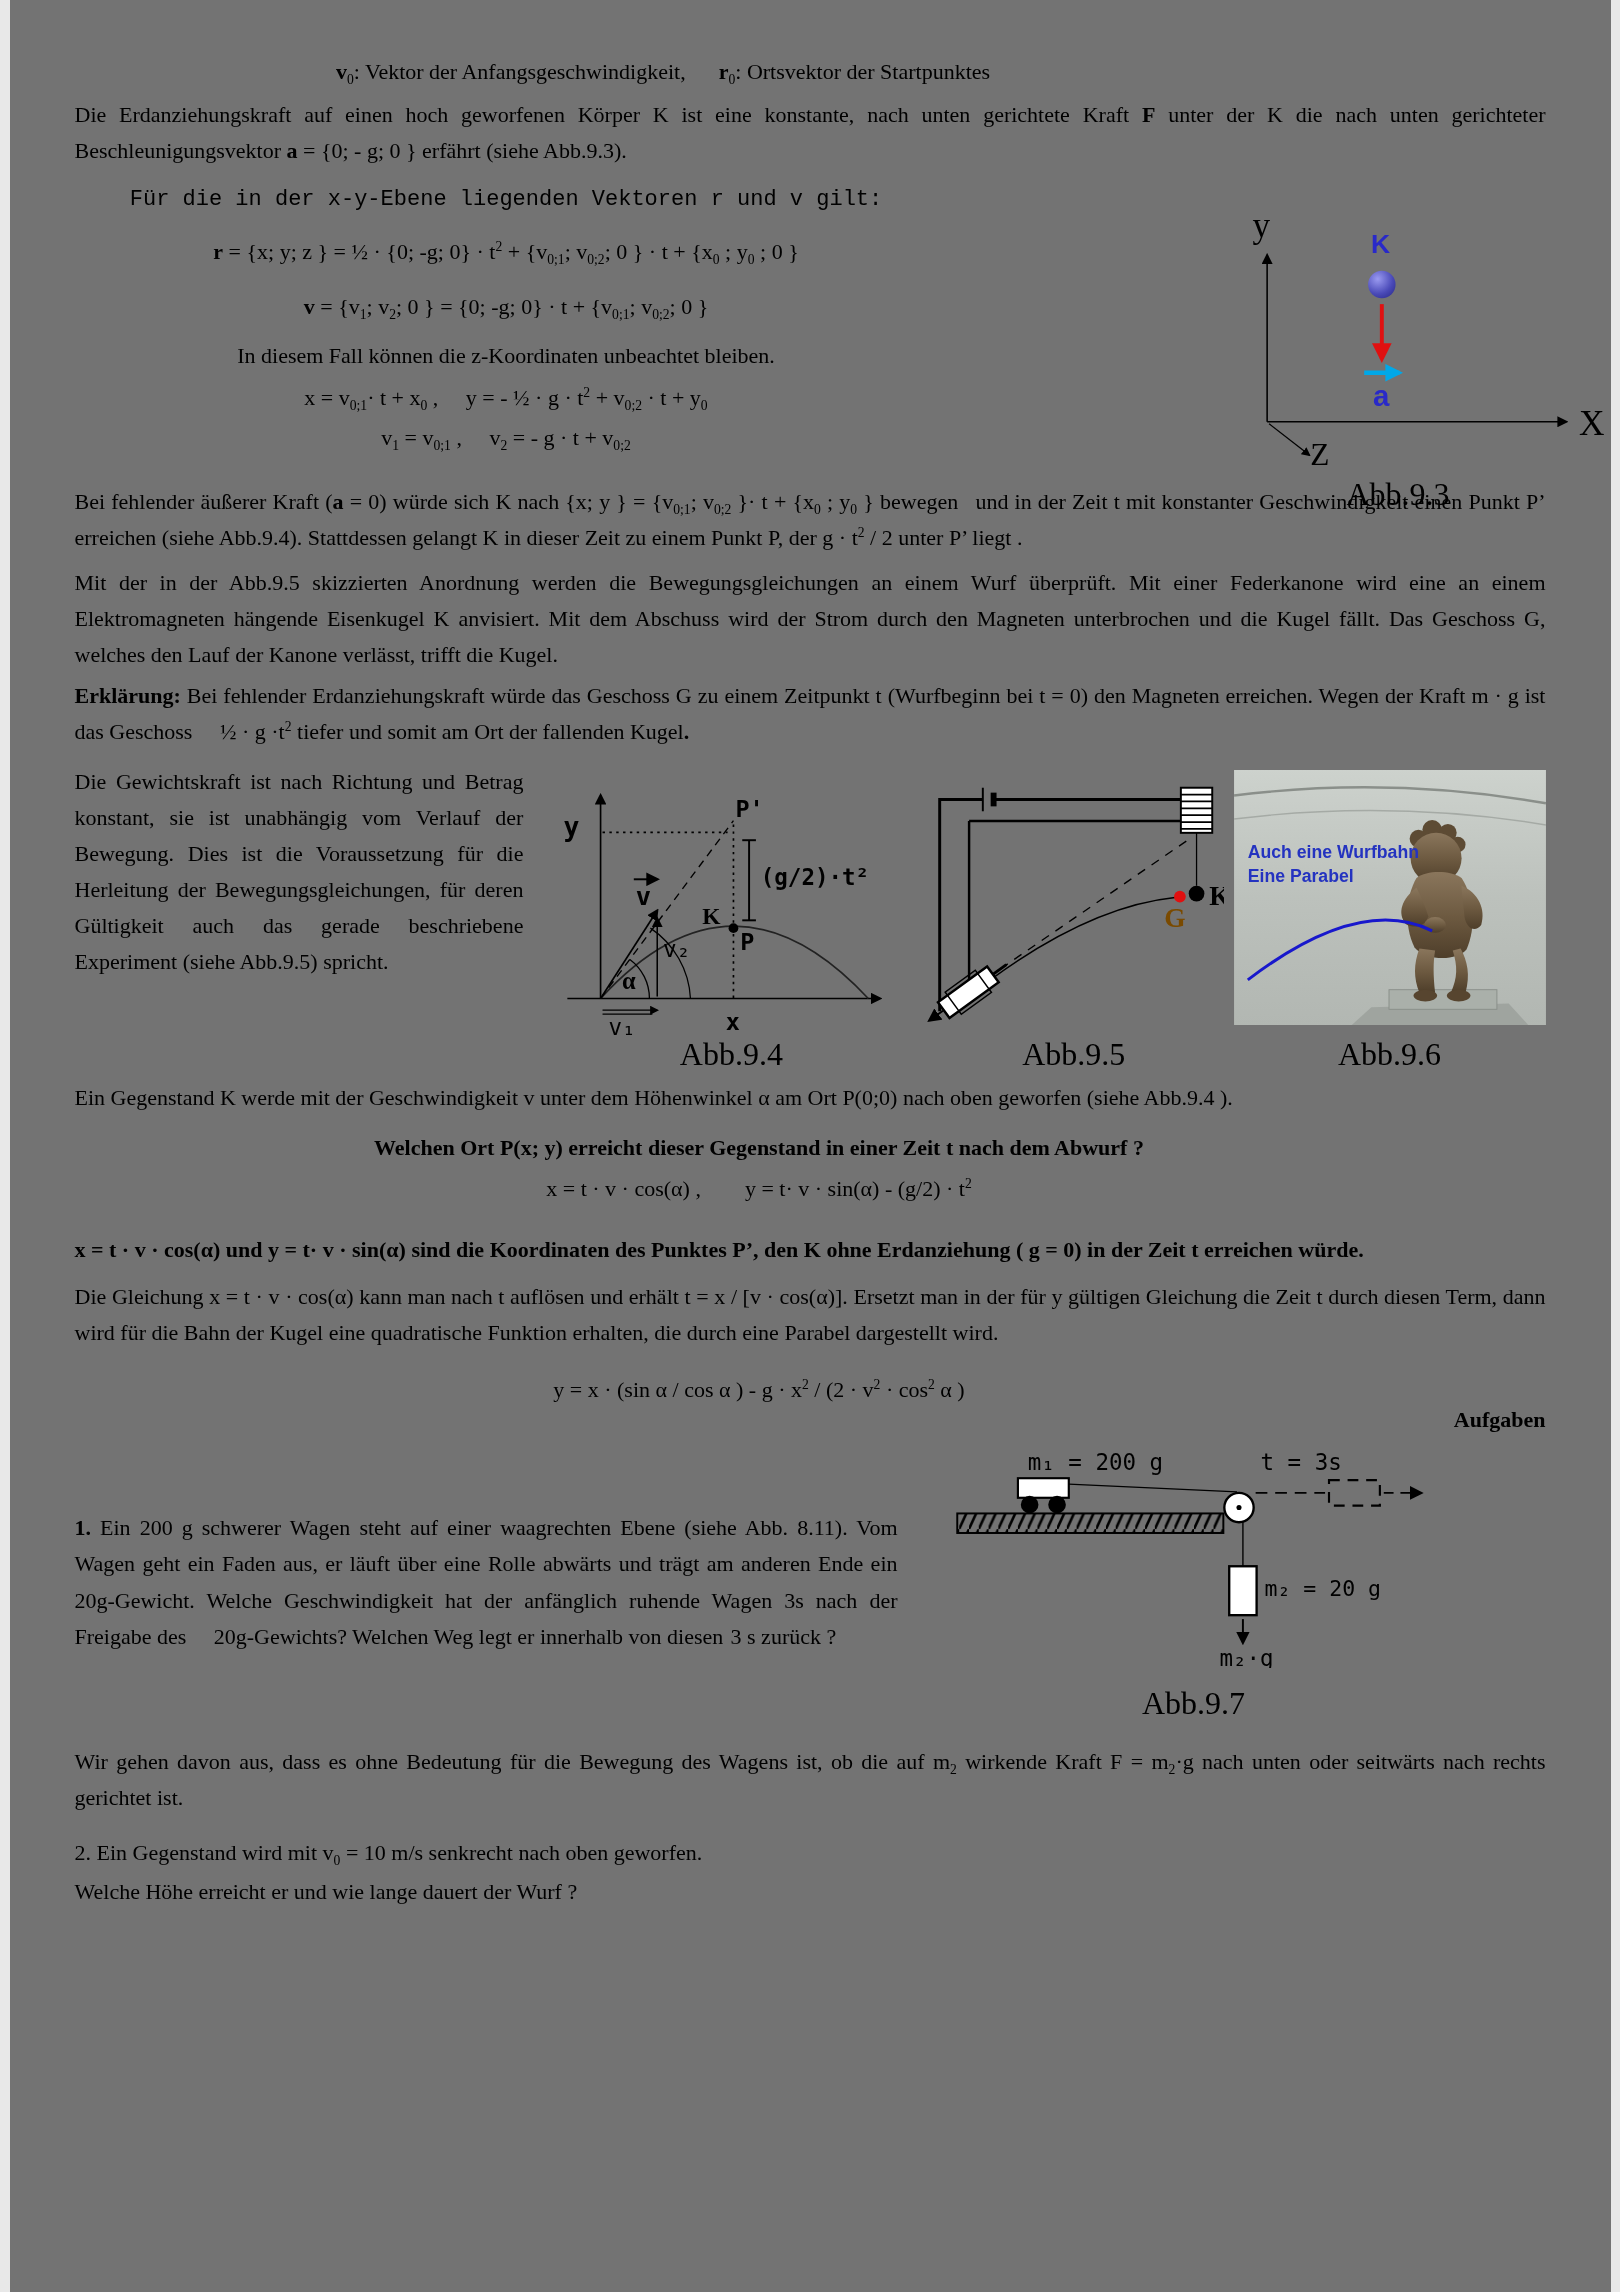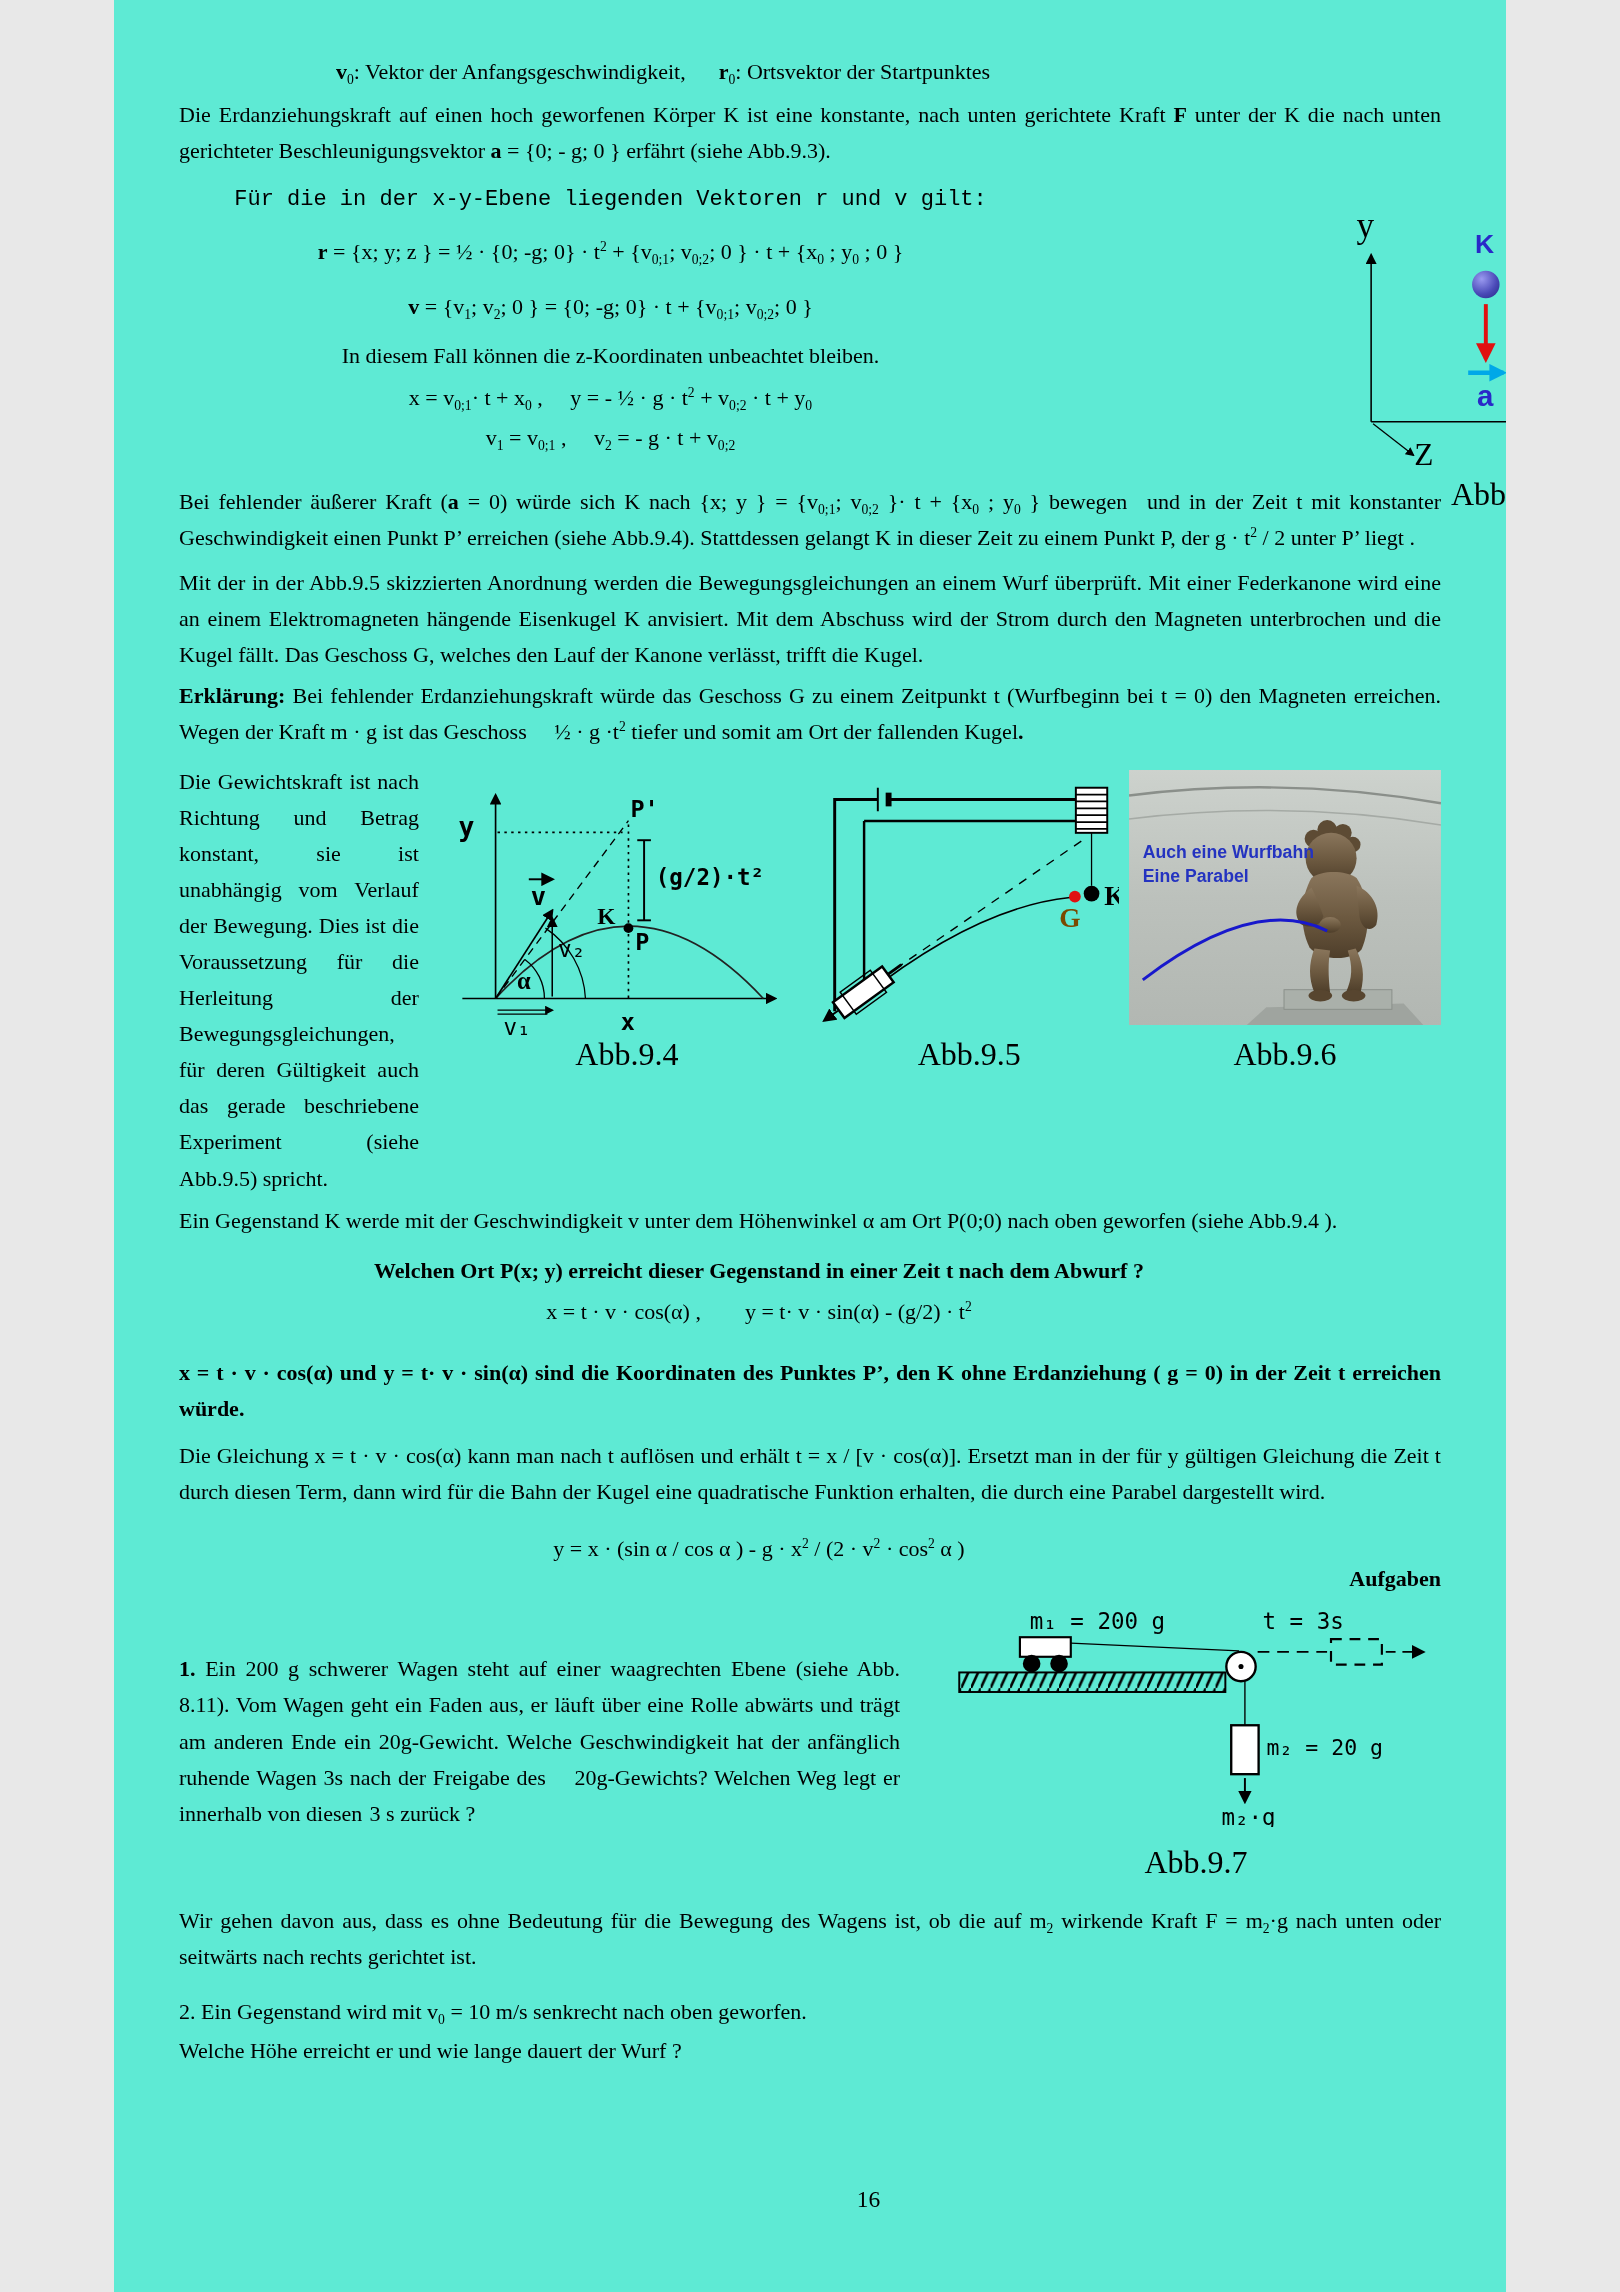--- a/index.html
+++ b/index.html
@@ -1,17 +1,17 @@
 <!DOCTYPE html>
 <html><head>
 <meta charset="utf-8">
 <style>
   html,body{margin:0;padding:0;background:#e8e8e8;}
   .page{
-    width:1392px;height:2293px;margin:0 auto;background:#5eead4;
+    width:1601px;height:2293px;margin:0 auto;background:#737373;
     position:relative;font-family:"Liberation Serif",serif;
     font-size:22px;color:#000;overflow:hidden;
   }
   .content{padding:55px 65px 0 65px;}
   p{margin:0;}
   .para{text-align:justify;line-height:1.64;}
   .ctr{text-align:center;line-height:1.55;}
   sub{font-size:0.62em;line-height:0;}
   sup{font-size:0.62em;line-height:0;}
   b{font-weight:bold;}
@@ -247,15 +247,14 @@
         <div class="figcap" style="margin-top:9.8px;">Abb.9.7</div>
       </div>
     </div>
 
     <p class="para" style="margin-top:21.6px;"><span>Wir gehen davon aus, dass es ohne Bedeutung für die Bewegung des Wagens ist, ob die auf m</span><sub>2</sub><span> wirkende Kraft F = m</span><sub>2</sub><span>·g nach unten oder seitwärts nach rechts gerichtet ist.</span></p>
     <p class="para" style="margin-top:19.6px;"><span>2. Ein Gegenstand wird mit v</span><sub>0</sub><span> = 10 m/s senkrecht nach oben geworfen.</span></p>
     <p class="para" style="margin-top:2px;">Welche Höhe erreicht er und wie lange dauert der Wurf ?</p>
 
   </div>
 
-  <div class="pagenum">16</div>
 </div>
 
 
 </body></html>

